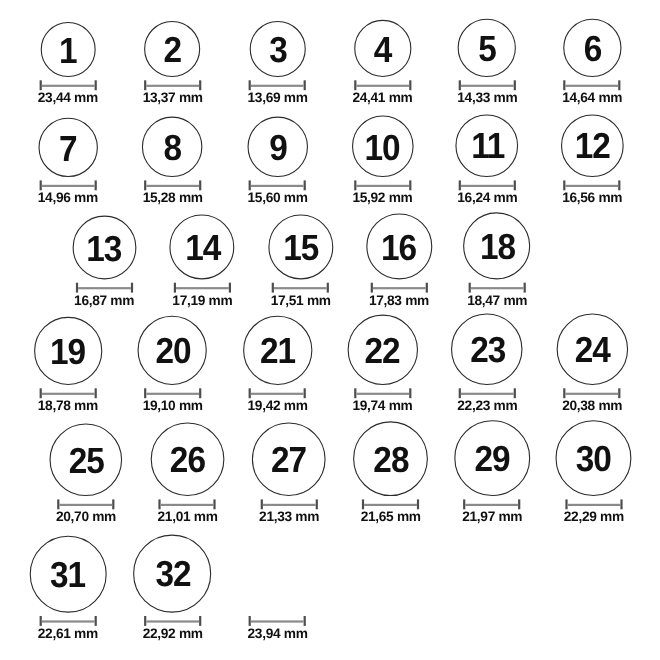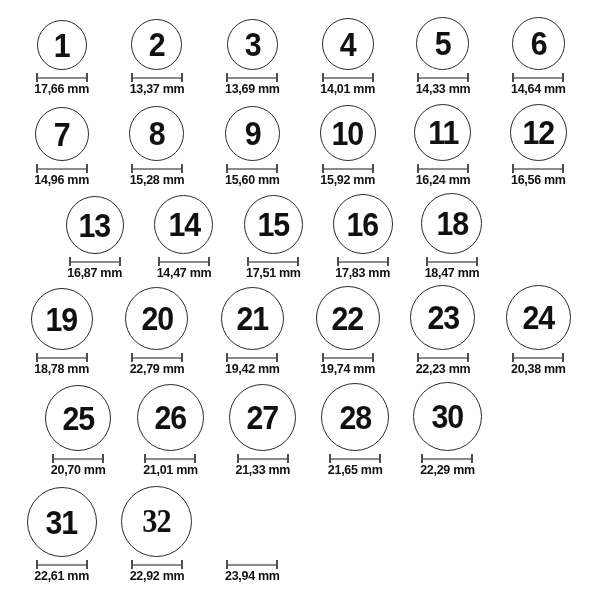--- a/index.html
+++ b/index.html
@@ -79,21 +79,21 @@
 
 <div id="chart">
     <div class="row" style="height: 96px;">
       <div class="cell">
         <div class="circle" style="width: 50px; height: 50px;">
           <span class="num" style="font-size: 33px;">1</span>
         </div>
         <div class="ruler">
           <span class="ruler-line"></span>
         </div>
-        <div class="diam">17,66 mm</div>
+        <div class="diam">23,44 mm</div>
       </div>
       <div class="cell">
         <div class="circle" style="width: 51px; height: 51px;">
           <span class="num" style="font-size: 33px;">2</span>
         </div>
         <div class="ruler">
           <span class="ruler-line"></span>
         </div>
         <div class="diam">13,37 mm</div>
       </div>
@@ -106,21 +106,21 @@
         </div>
         <div class="diam">13,69 mm</div>
       </div>
       <div class="cell">
         <div class="circle" style="width: 52px; height: 52px;">
           <span class="num" style="font-size: 33px;">4</span>
         </div>
         <div class="ruler">
           <span class="ruler-line"></span>
         </div>
-        <div class="diam">14,01 mm</div>
+        <div class="diam">24,41 mm</div>
       </div>
       <div class="cell">
         <div class="circle" style="width: 53px; height: 53px;">
           <span class="num" style="font-size: 33px;">5</span>
         </div>
         <div class="ruler">
           <span class="ruler-line"></span>
         </div>
         <div class="diam">14,33 mm</div>
       </div>
@@ -200,21 +200,21 @@
         </div>
         <div class="diam">16,87 mm</div>
       </div>
       <div class="cell">
         <div class="circle" style="width: 59px; height: 59px;">
           <span class="num" style="font-size: 33px;">14</span>
         </div>
         <div class="ruler">
           <span class="ruler-line"></span>
         </div>
-        <div class="diam">14,47 mm</div>
+        <div class="diam">17,19 mm</div>
       </div>
       <div class="cell">
         <div class="circle" style="width: 59px; height: 59px;">
           <span class="num" style="font-size: 33px;">15</span>
         </div>
         <div class="ruler">
           <span class="ruler-line"></span>
         </div>
         <div class="diam">17,51 mm</div>
       </div>
@@ -247,21 +247,21 @@
         </div>
         <div class="diam">18,78 mm</div>
       </div>
       <div class="cell">
         <div class="circle" style="width: 63px; height: 63px;">
           <span class="num" style="font-size: 33px;">20</span>
         </div>
         <div class="ruler">
           <span class="ruler-line"></span>
         </div>
-        <div class="diam">22,79 mm</div>
+        <div class="diam">19,10 mm</div>
       </div>
       <div class="cell">
         <div class="circle" style="width: 63px; height: 63px;">
           <span class="num" style="font-size: 33px;">21</span>
         </div>
         <div class="ruler">
           <span class="ruler-line"></span>
         </div>
         <div class="diam">19,42 mm</div>
       </div>
@@ -325,40 +325,49 @@
         <div class="circle" style="width: 68px; height: 68px;">
           <span class="num" style="font-size: 33px;">28</span>
         </div>
         <div class="ruler">
           <span class="ruler-line"></span>
         </div>
         <div class="diam">21,65 mm</div>
       </div>
       <div class="cell">
         <div class="circle" style="width: 69px; height: 69px;">
+          <span class="num" style="font-size: 33px;">29</span>
+        </div>
+        <div class="ruler">
+          <span class="ruler-line"></span>
+        </div>
+        <div class="diam">21,97 mm</div>
+      </div>
+      <div class="cell">
+        <div class="circle" style="width: 69px; height: 69px;">
           <span class="num" style="font-size: 33px;">30</span>
         </div>
         <div class="ruler">
           <span class="ruler-line"></span>
         </div>
         <div class="diam">22,29 mm</div>
       </div>
     </div>
     <div class="row" style="height: 106px;">
       <div class="cell">
         <div class="circle" style="width: 70px; height: 70px;">
           <span class="num" style="font-size: 33px;">31</span>
         </div>
         <div class="ruler">
           <span class="ruler-line"></span>
         </div>
         <div class="diam">22,61 mm</div>
       </div>
       <div class="cell">
-        <div class="circle" style="width: 71px; height: 71px; font-family: Liberation Serif, serif;">
+        <div class="circle" style="width: 71px; height: 71px;">
           <span class="num" style="font-size: 33px;">32</span>
         </div>
         <div class="ruler">
           <span class="ruler-line"></span>
         </div>
         <div class="diam">22,92 mm</div>
       </div>
       <div class="cell">
         <div class="ruler">
           <span class="ruler-line"></span>

